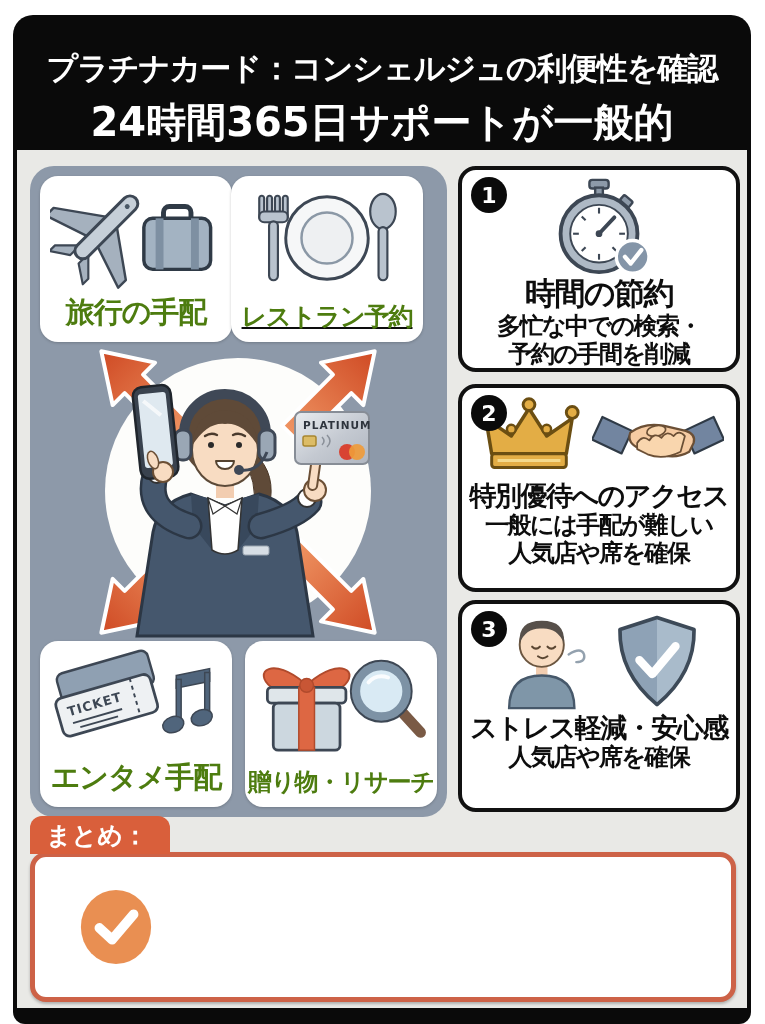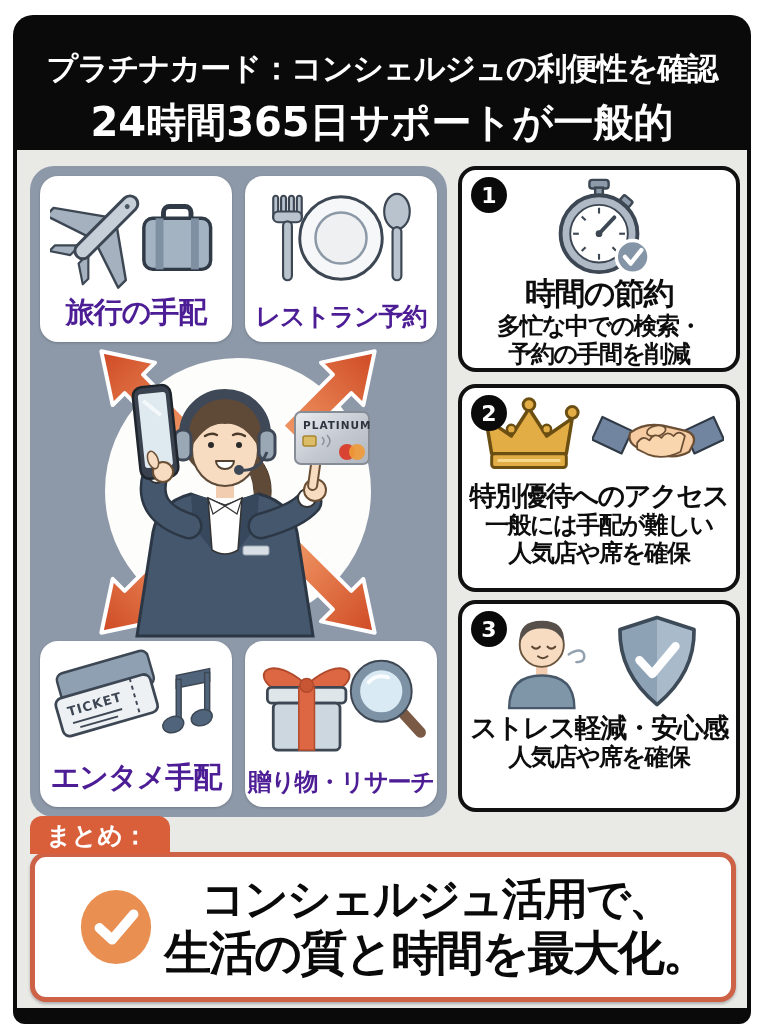--- a/index.html
+++ b/index.html
@@ -34,25 +34,25 @@
   }
   .panel-svg { position: absolute; inset: 0; z-index: 1; }
   .service-card {
     position: absolute; width: 192px; height: 166px; z-index: 2;
     background: #ffffff; border-radius: 18px;
     box-shadow: 0 1px 3px rgba(0,0,0,.2);
     display: flex; flex-direction: column; align-items: center; justify-content: flex-end;
     padding-bottom: 9px;
   }
   .sc-tl { left: 10px;  top: 10px; }
-  .sc-tr { left: 215px; top: 10px; }
+  .sc-tr { left: 201px; top: 10px; text-decoration: underline; }
   .sc-bl { left: 10px;  top: 475px; }
   .sc-br { left: 215px; top: 475px; }
   .icon-zone { flex: 1; width: 100%; display: flex; align-items: center; justify-content: center; }
-  .service-label { font-weight: 700; color: #4c1d95; letter-spacing: -1px; white-space: nowrap; }
+  .service-label { font-weight: 700; color: #4d7c0f; letter-spacing: -1px; white-space: nowrap; }
   .fs29 { font-size: 29px; } .fs25 { font-size: 25px; } .fs22 { font-size: 24px; }
 
   
   .benefit-card {
     position: absolute; left: 441px; width: 282px;
     background: #ffffff; border: 4px solid #111; border-radius: 18px;
     display: flex; flex-direction: column; align-items: center; text-align: center;
   }
   .bc1 { top: 16px;  height: 206px; }
   .bc2 { top: 234px; height: 208px; }
@@ -359,20 +359,16 @@
       <div class="benefit-title t27">ストレス軽減・安心感</div>
       <div class="benefit-desc">人気店や席を確保</div>
     </div>
 
     <div class="summary-tag">まとめ：</div>
     <div class="summary-box">
       <svg class="summary-check" width="78" height="78" viewBox="0 0 80 80">
         <ellipse cx="40" cy="40" rx="36" ry="38" fill="#e98f52"></ellipse>
         <path d="M 23 41 L 36 53 L 58 27" stroke="#ffffff" stroke-width="10" fill="none" stroke-linecap="round" stroke-linejoin="round"></path>
       </svg>
-      <div class="summary-text">
-        <div class="summary-line1">コンシェルジュ活用で、</div>
-        <div class="summary-line2">生活の質と時間を最大化。</div>
-      </div>
     </div>
 
   </div>
 </div>
 
 </body></html>

